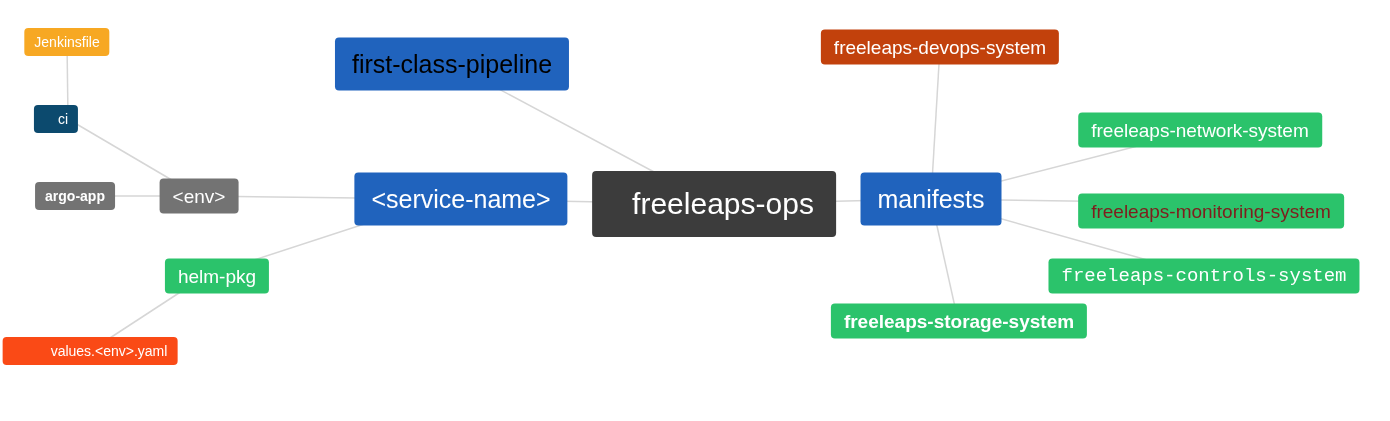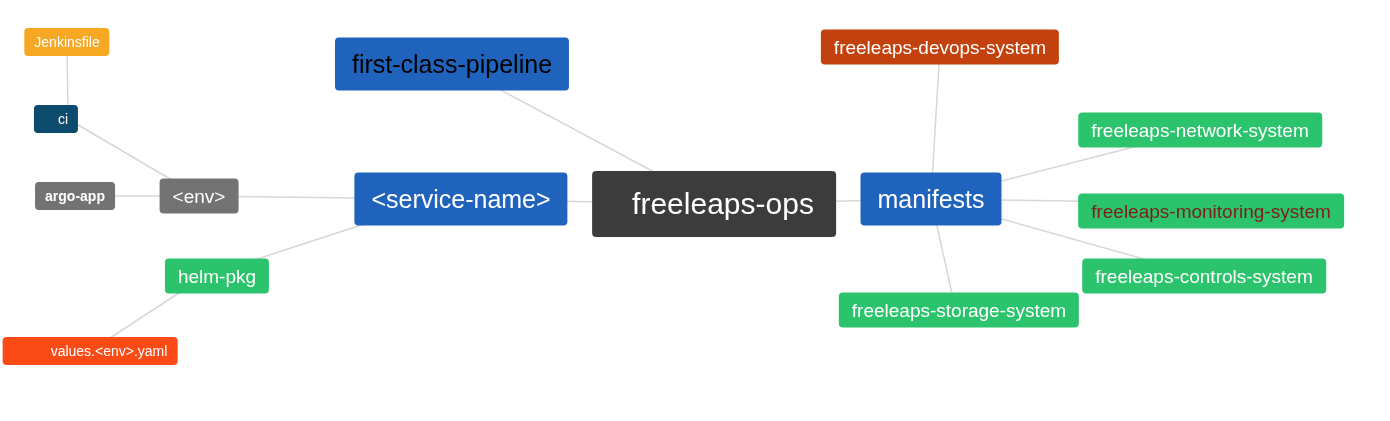--- a/index.html
+++ b/index.html
@@ -64,16 +64,16 @@
       <div class="node lvl2" style="left: 931px; top: 199px; background: rgb(32, 99, 189); color: rgb(255, 255, 255);">manifests</div>
       <div class="node lvl3" style="left: 199px; top: 196px; background: #737373; color: rgb(255, 255, 255);">&lt;env&gt;</div>
       <div class="node lvl3" style="left: 205px; top: 276px; background: rgb(43, 195, 107); color: rgb(255, 255, 255); margin-left: 12px;">helm-pkg</div>
       <div class="node lvl4" style="left: 56px; top: 119px; background: #0c4a6e; color: rgb(255, 255, 255); padding-left: 24px;">ci</div>
       <div class="node lvl4" style="left: 75px; top: 196px; background: #737373; color: rgb(255, 255, 255); font-weight: bold;">argo-app</div>
       <div class="node lvl4" style="left: 90px; top: 351px; background: rgb(250, 74, 22); color: rgb(255, 255, 255); padding-left: 48px;">values.&lt;env&gt;.yaml</div>
       <div class="node lvl4" style="left: 67px; top: 42px; background: rgb(247, 168, 35); color: rgb(255, 255, 255);">Jenkinsfile</div>
       <div class="node lvl3" style="left: 940px; top: 47px; background: #c2410c; color: rgb(255, 255, 255);">freeleaps-devops-system</div>
       <div class="node lvl3" style="left: 1200px; top: 130px; background: rgb(43, 195, 107); color: rgb(255, 255, 255);">freeleaps-network-system</div>
       <div class="node lvl3" style="left: 1211px; top: 203px; background: rgb(43, 195, 107); color: #7f1d1d; margin-top: 8px;">freeleaps-monitoring-system</div>
-      <div class="node lvl3" style="left: 1204px; top: 276px; background: rgb(43, 195, 107); color: rgb(255, 255, 255);">freeleaps-controls-system</div>
-      <div class="node lvl3" style="left: 959px; top: 310px; background: rgb(43, 195, 107); color: rgb(255, 255, 255);">freeleaps-storage-system</div>
+      <div class="node lvl3" style="left: 1204px; top: 276px; background: rgb(43, 195, 107); color: rgb(255, 255, 255); font-family: Liberation Mono, monospace;">freeleaps-controls-system</div>
+      <div class="node lvl3" style="left: 959px; top: 321px; background: rgb(43, 195, 107); color: rgb(255, 255, 255); font-weight: bold;">freeleaps-storage-system</div>
     </div>
 </div>
 
 </body></html>

